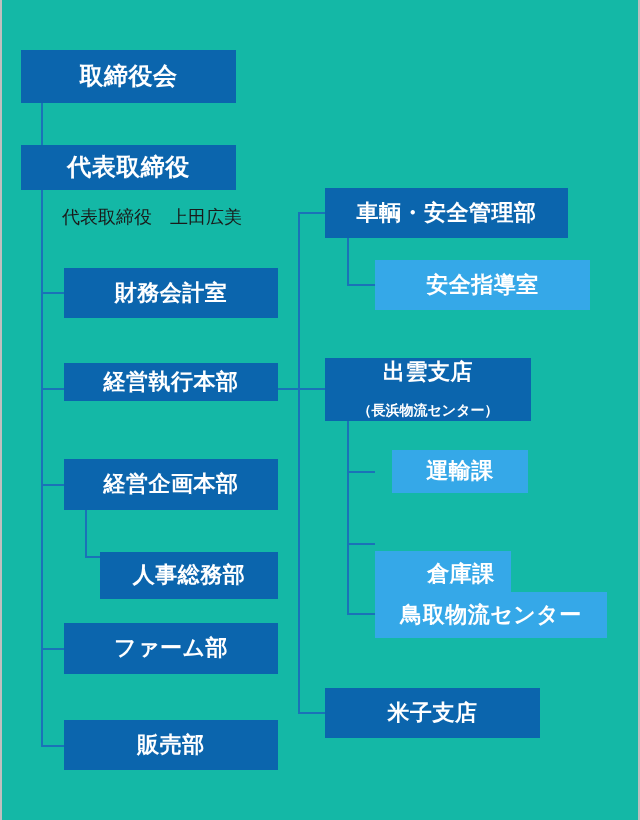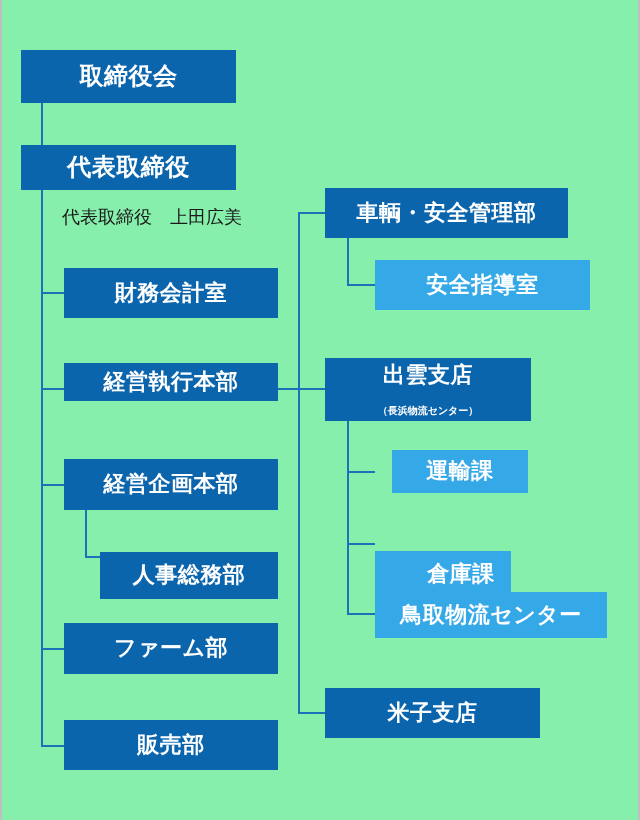--- a/index.html
+++ b/index.html
@@ -8,21 +8,21 @@
     padding: 0;
     background: #ffffff;
   }
   body {
     font-family: "Liberation Sans", "DejaVu Sans", sans-serif;
   }
   #chart-root {
     position: relative;
     width: 640px;
     height: 820px;
-    background: #86efac;
+    background: #14b8a6;
     overflow: hidden;
   }
   
   .page-edge {
     position: absolute;
     top: 0;
     width: 2px;
     height: 820px;
     background: #bfbfbf;
   }
@@ -41,21 +41,21 @@
     letter-spacing: 0.5px;
     text-align: center;
     line-height: 1.12;
     white-space: nowrap;
   }
   .node.dark  { background: #0b65ad; }
   .node.light { background: #35a8e8; }
 
   .node .sub {
     display: block;
-    font-size: 10px;
+    font-size: 14px;
     font-weight: bold;
     letter-spacing: 0px;
     margin-top: 18px;
   }
 
   .caption {
     position: absolute;
     color: #1a1a1a;
     font-weight: normal;
     white-space: nowrap;

